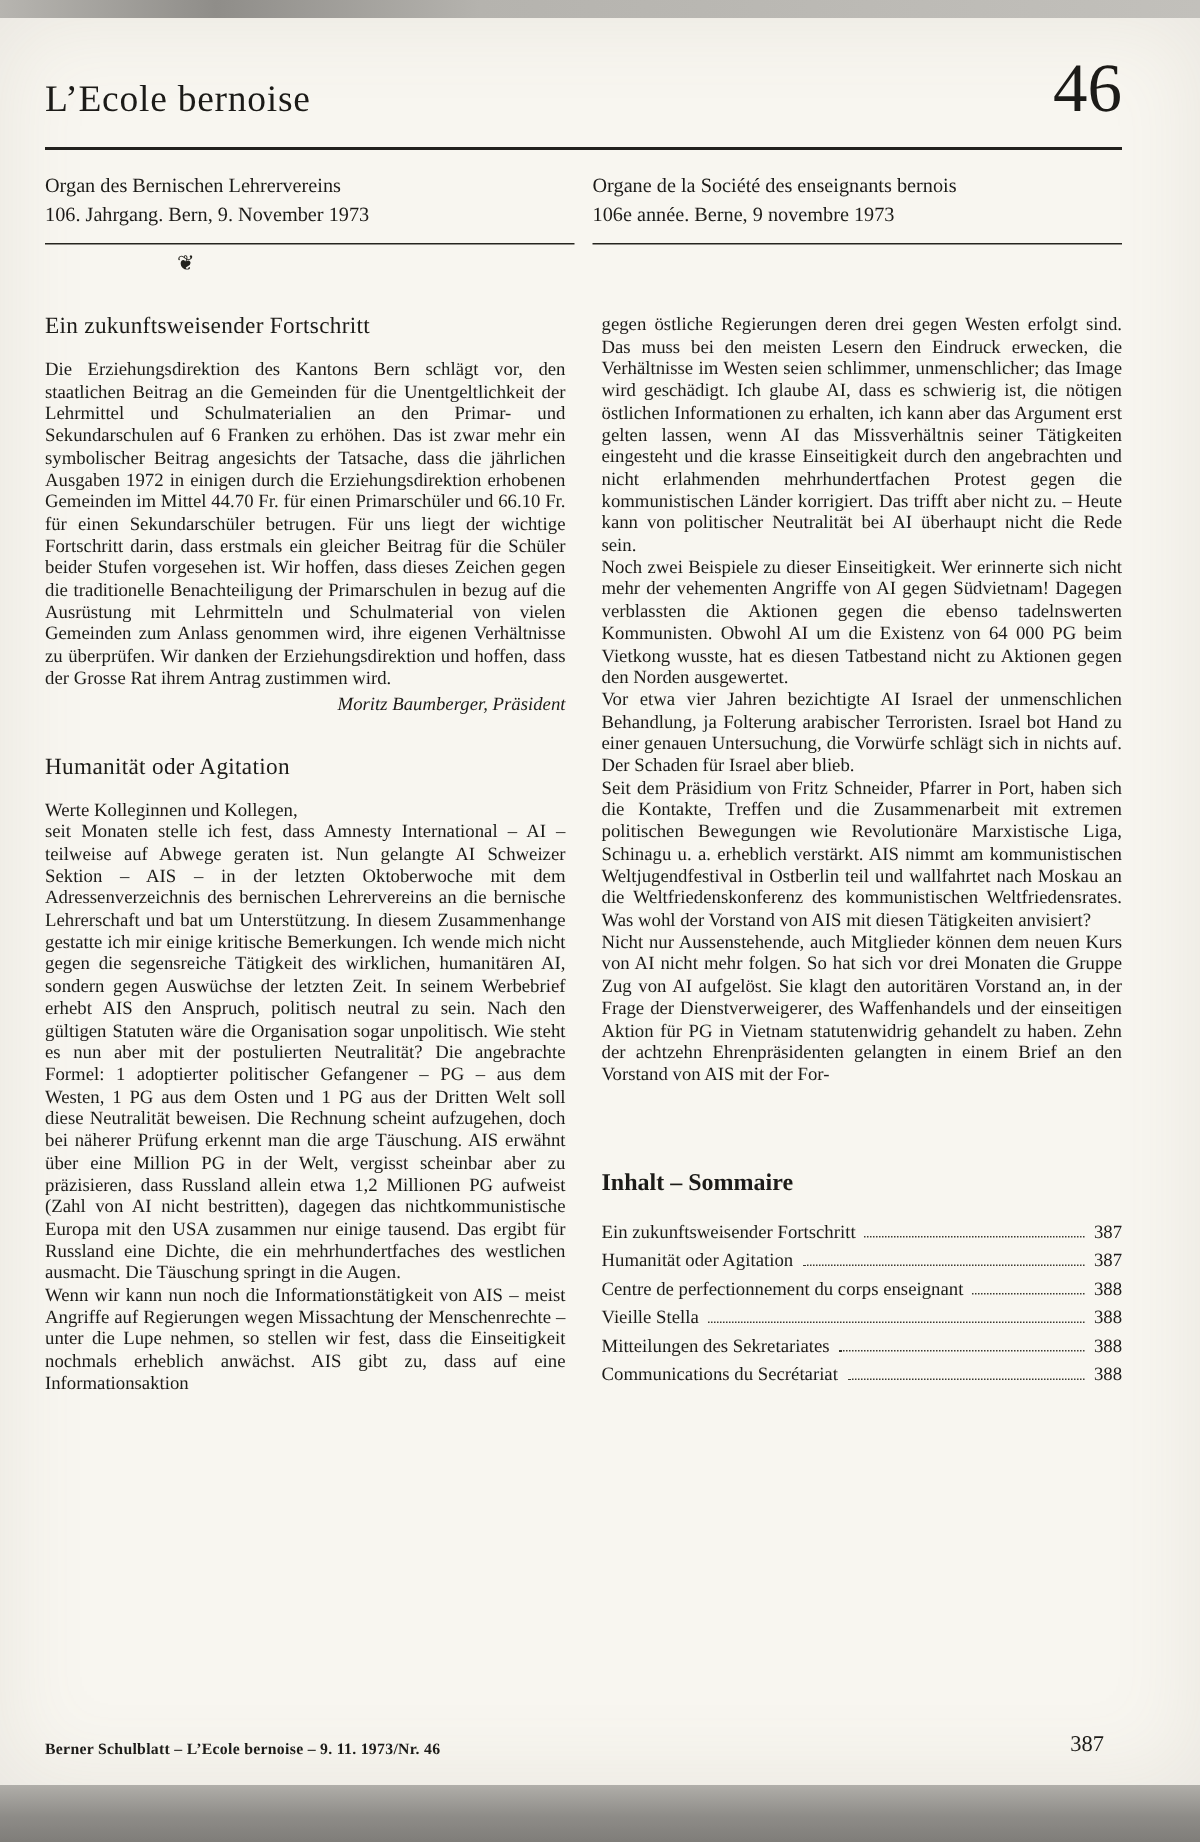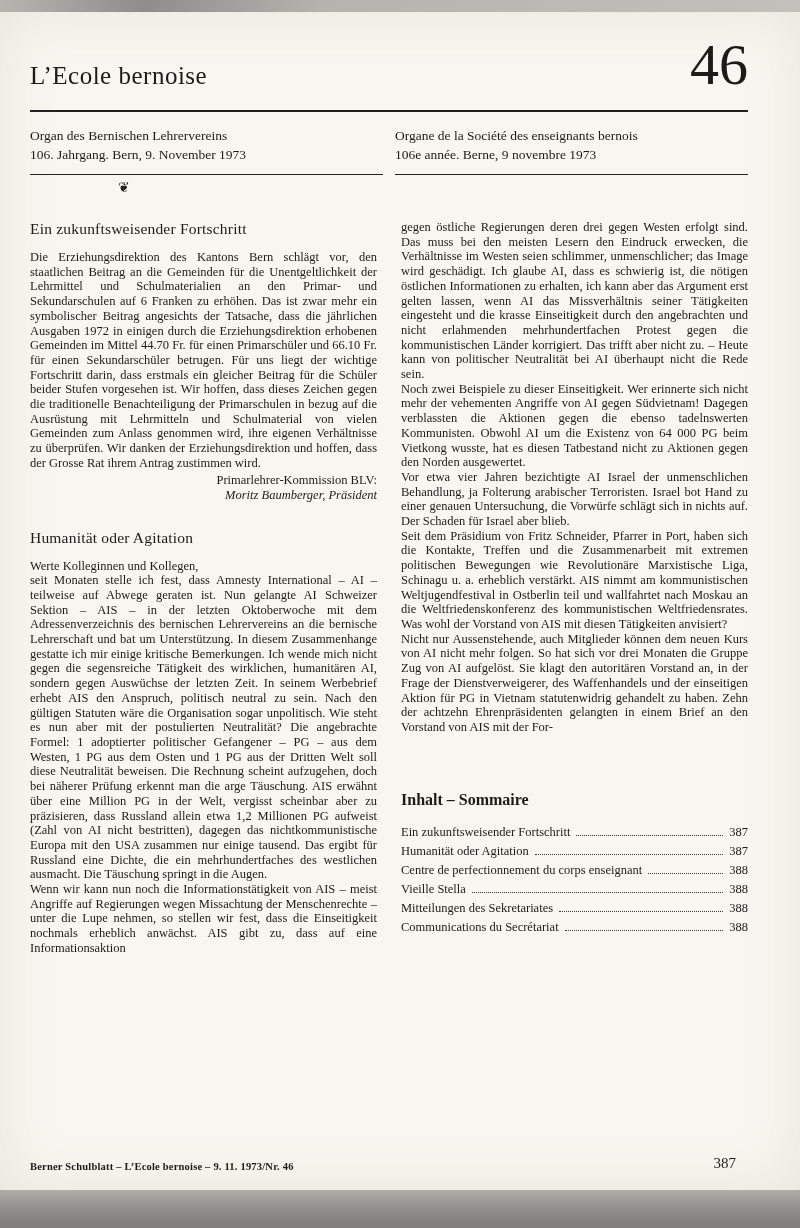--- a/index.html
+++ b/index.html
@@ -49,21 +49,21 @@
     letter-spacing: 0.5px;
     font-weight: 400;
   }
   .masthead .title-right {
     flex: 1 1 0;
     font-size: 25px;
     letter-spacing: 0.5px;
     font-weight: 400;
   }
   .masthead .issue-number {
-    font-size: 58px;
+    font-size: 46px;
     font-weight: 400;
     line-height: 1;
     margin-left: 11px;
   }
   .masthead-rule {
     border: 0;
     border-top: 2px solid #22211e;
     margin: 16px 0 0 0;
   }
   
@@ -195,21 +195,20 @@
       <hr class="sub-rule">
     </div>
   </div>
 
   <div class="columns">
 
     <div class="col">
       <h2 class="article-title">Ein zukunftsweisender Fortschritt</h2>
       <p class="body-text">Die Erziehungsdirektion des Kantons Bern schlägt vor, den staatlichen Beitrag an die Gemeinden für die Unentgeltlichkeit der Lehrmittel und Schulmaterialien an den Primar- und Sekundarschulen auf 6 Franken zu erhöhen. Das ist zwar mehr ein symbolischer Beitrag angesichts der Tatsache, dass die jährlichen Ausgaben 1972 in einigen durch die Erziehungsdirektion erhobenen Gemeinden im Mittel 44.70 Fr. für einen Primarschüler und 66.10 Fr. für einen Sekundarschüler betrugen. Für uns liegt der wichtige Fortschritt darin, dass erstmals ein gleicher Beitrag für die Schüler beider Stufen vorgesehen ist. Wir hoffen, dass dieses Zeichen gegen die traditionelle Benachteiligung der Primarschulen in bezug auf die Ausrüstung mit Lehrmitteln und Schulmaterial von vielen Gemeinden zum Anlass genommen wird, ihre eigenen Verhältnisse zu überprüfen. Wir danken der Erziehungsdirektion und hoffen, dass der Grosse Rat ihrem Antrag zustimmen wird.</p>
       <div class="signature">
-        <div>Primarlehrer-Kommission BLV:</div>
         <div class="sig-name">Moritz Baumberger, Präsident</div>
       </div>
 
       <div class="gap-lg"></div>
 
       <h2 class="article-title">Humanität oder Agitation</h2>
       <p class="body-text">Werte Kolleginnen und Kollegen,</p>
       <p class="body-text">seit Monaten stelle ich fest, dass Amnesty International – AI – teilweise auf Abwege geraten ist. Nun gelangte AI Schweizer Sektion – AIS – in der letzten Oktoberwoche mit dem Adressenverzeichnis des bernischen Lehrervereins an die bernische Lehrerschaft und bat um Unterstützung. In diesem Zusammenhange gestatte ich mir einige kritische Bemerkungen. Ich wende mich nicht gegen die segensreiche Tätigkeit des wirklichen, humanitären AI, sondern gegen Auswüchse der letzten Zeit. In seinem Werbebrief erhebt AIS den Anspruch, politisch neutral zu sein. Nach den gültigen Statuten wäre die Organisation sogar unpolitisch. Wie steht es nun aber mit der postulierten Neutralität? Die angebrachte Formel: 1 adoptierter politischer Gefangener – PG – aus dem Westen, 1 PG aus dem Osten und 1 PG aus der Dritten Welt soll diese Neutralität beweisen. Die Rechnung scheint aufzugehen, doch bei näherer Prüfung erkennt man die arge Täuschung. AIS erwähnt über eine Million PG in der Welt, vergisst scheinbar aber zu präzisieren, dass Russland allein etwa 1,2 Millionen PG aufweist (Zahl von AI nicht bestritten), dagegen das nichtkommunistische Europa mit den USA zusammen nur einige tausend. Das ergibt für Russland eine Dichte, die ein mehrhundertfaches des westlichen ausmacht. Die Täuschung springt in die Augen.</p>
       <p class="body-text">Wenn wir kann nun noch die Informationstätigkeit von AIS – meist Angriffe auf Regierungen wegen Missachtung der Menschenrechte – unter die Lupe nehmen, so stellen wir fest, dass die Einseitigkeit nochmals erheblich anwächst. AIS gibt zu, dass auf eine Informationsaktion</p>
     </div>

